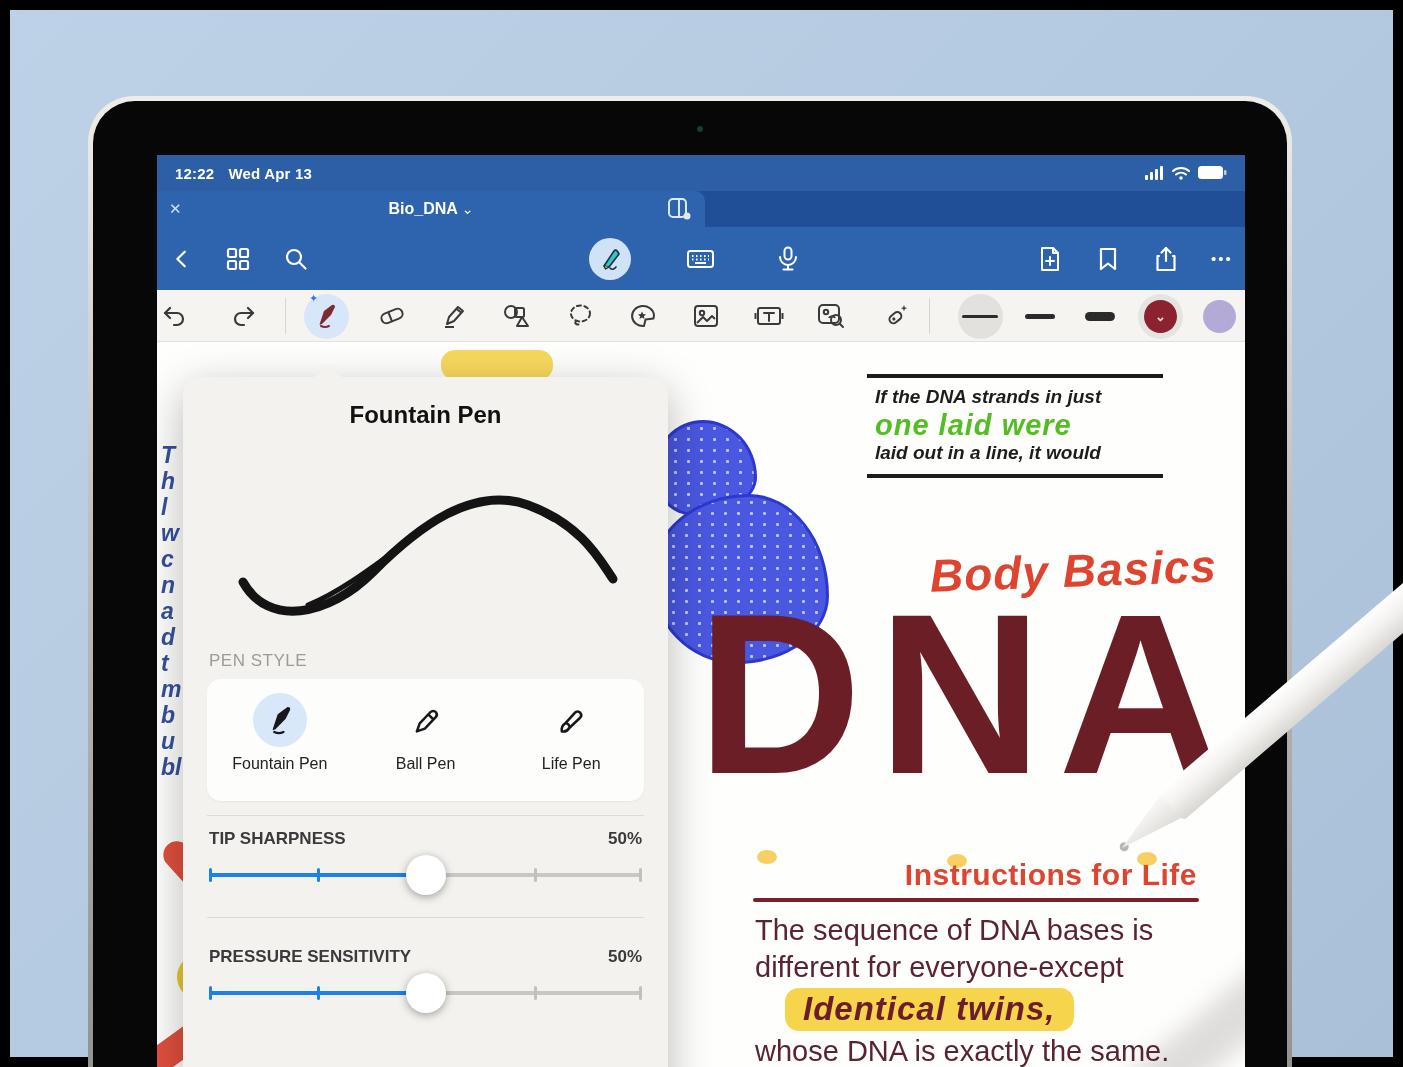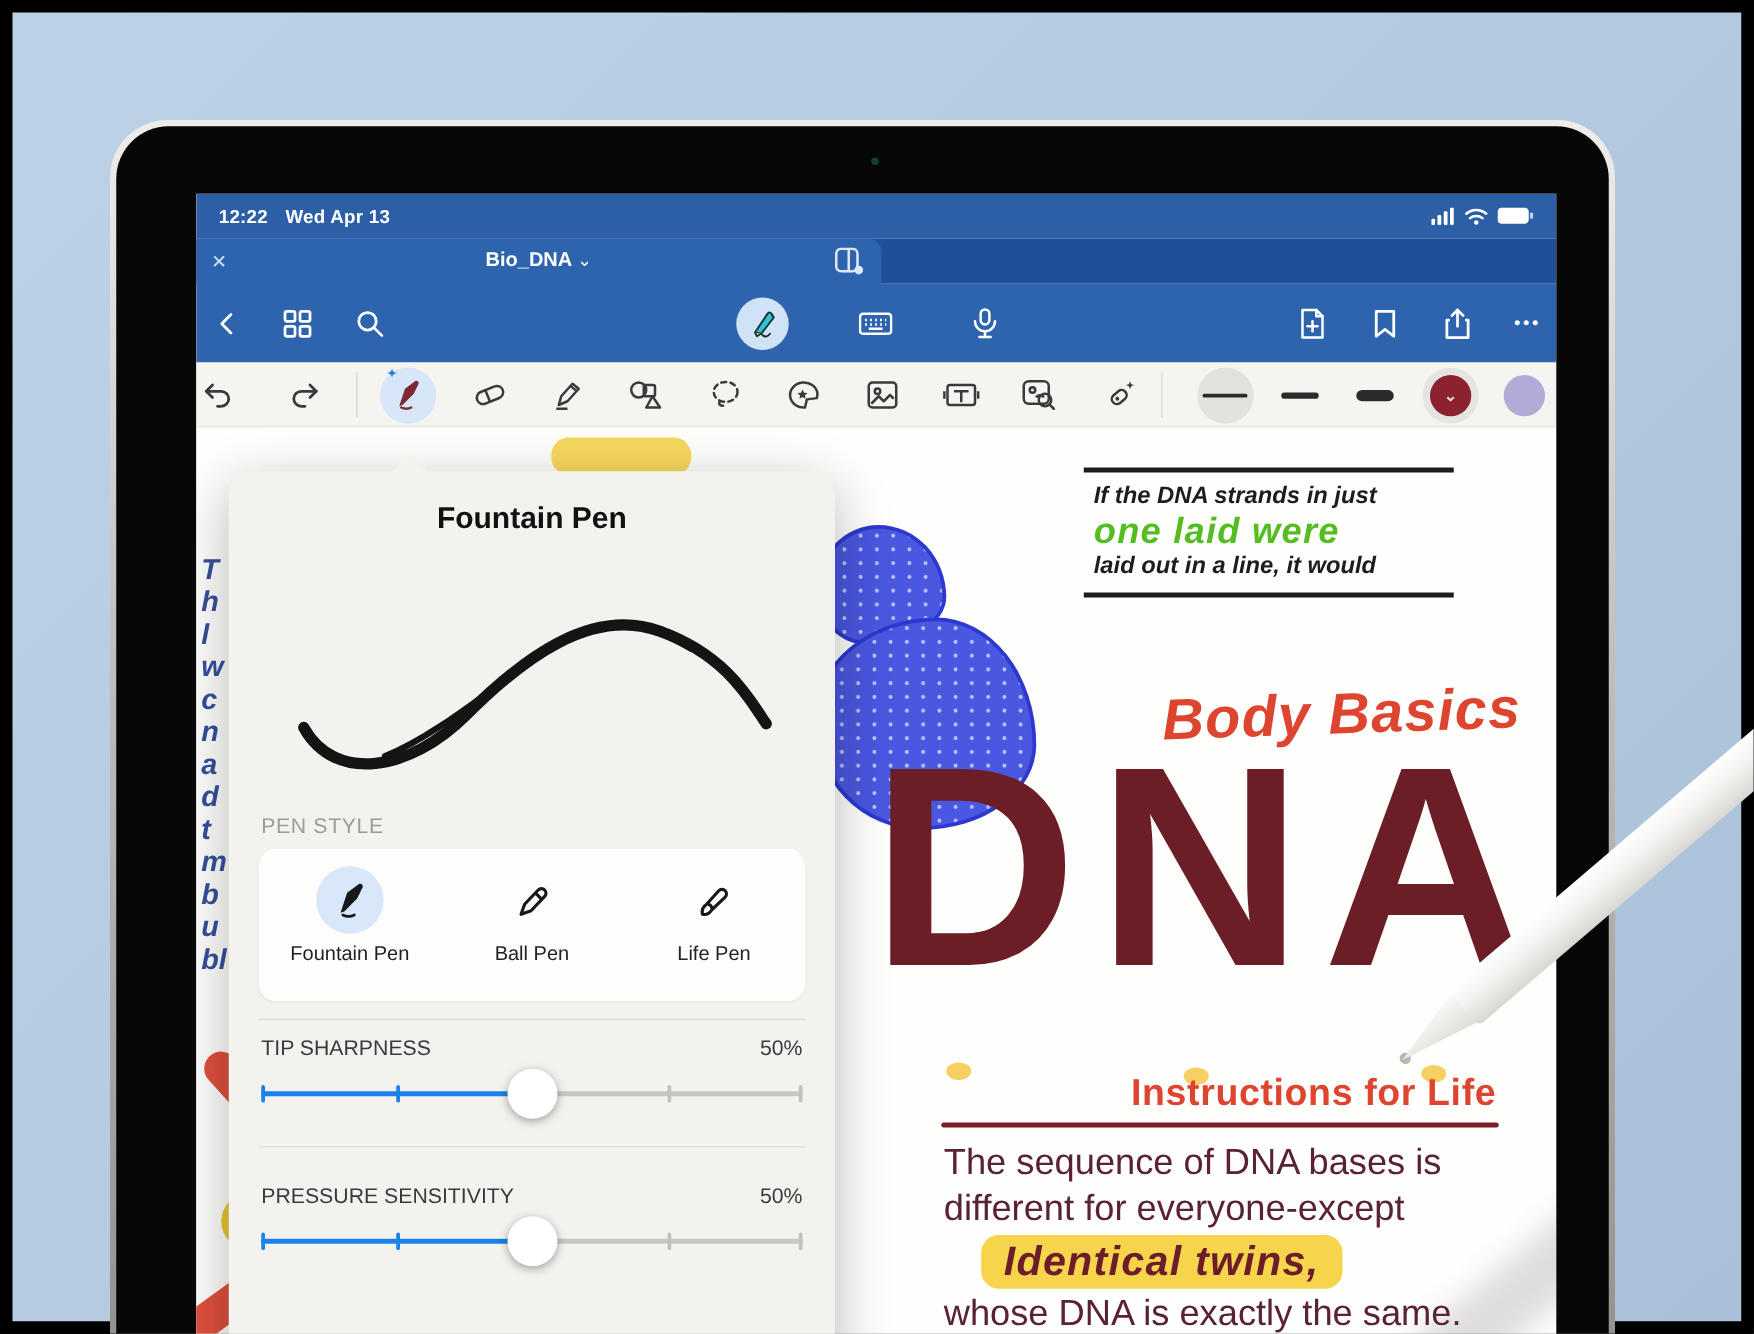--- a/index.html
+++ b/index.html
@@ -111,21 +111,21 @@
   .section-label { position:absolute; left:26px; top:274px; font-size:17px; color:#9b9b99; letter-spacing:.5px; }
   .style-card { position:absolute; left:24px; top:302px; width:437px; height:122px; background:#fdfdfb;
                 border-radius:14px; box-shadow:0 1px 2px rgba(0,0,0,.05); display:flex; }
   .style-opt { flex:1; display:flex; flex-direction:column; align-items:center; padding-top:14px; }
   .style-icon-wrap { width:54px; height:54px; border-radius:50%; display:flex; align-items:center; justify-content:center; }
   .style-opt.selected .style-icon-wrap { background:#d9e7fa; }
   .style-label { margin-top:8px; font-size:16px; color:#222; }
   .card-divider { position:absolute; left:24px; top:438px; width:437px; height:1px; background:#dddbd8; }
 
   .slider-row-label { position:absolute; left:26px; width:433px; display:flex; justify-content:space-between;
-                      font-size:17px; color:#3a3a3c; }
+                      font-size:17px; color:#3a3a3c;font-weight:bold; }
   .slider { position:absolute; left:26px; width:433px; height:40px; }
   .track-blue { position:absolute; left:0; top:18px; width:50%; height:4px; background:var(--slider-blue,#1a82e8); border-radius:2px; }
   .track-gray { position:absolute; left:50%; top:18px; width:50%; height:4px; background:#c9c7c4; border-radius:2px; }
   .tick { position:absolute; top:13px; width:3px; height:14px; border-radius:2px; }
   .tick.blue { background:var(--slider-blue,#1a82e8); }
   .tick.gray { background:#c2c0bd; }
   .thumb { position:absolute; left:50%; top:0; width:40px; height:40px; margin-left:-20px; border-radius:50%;
            background:#fff; box-shadow:0 2px 8px rgba(0,0,0,.35); }
 
   

